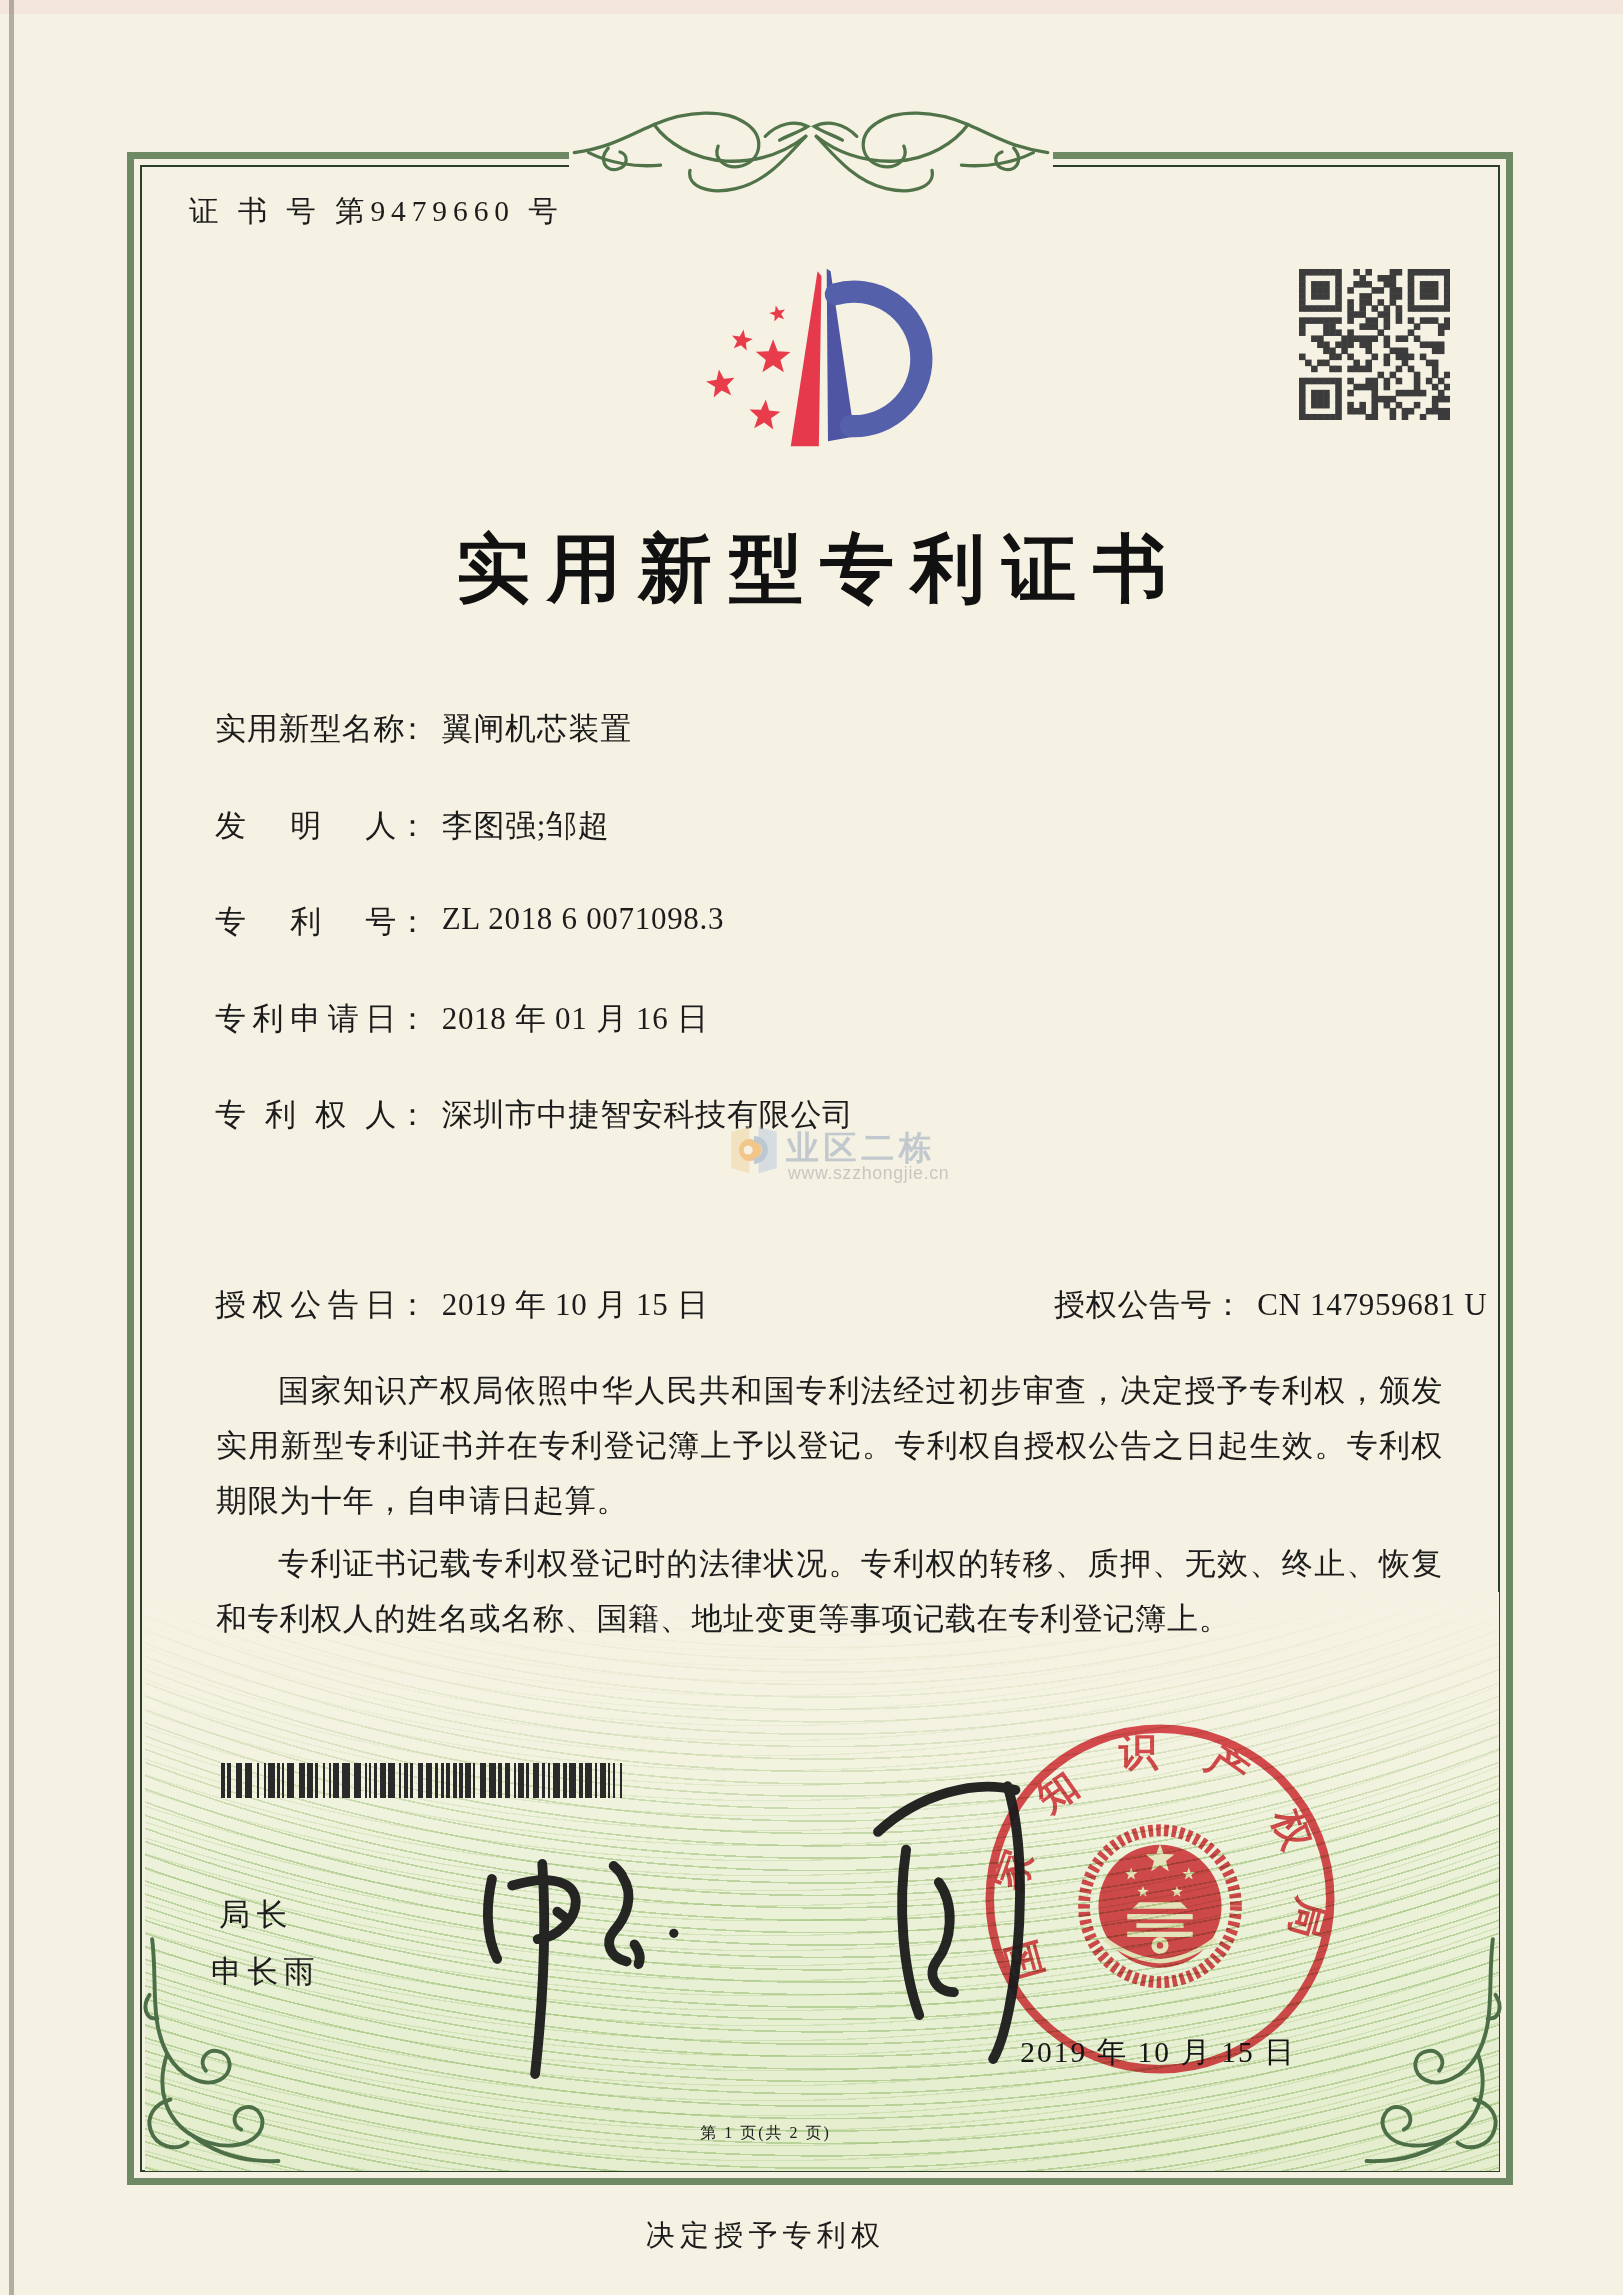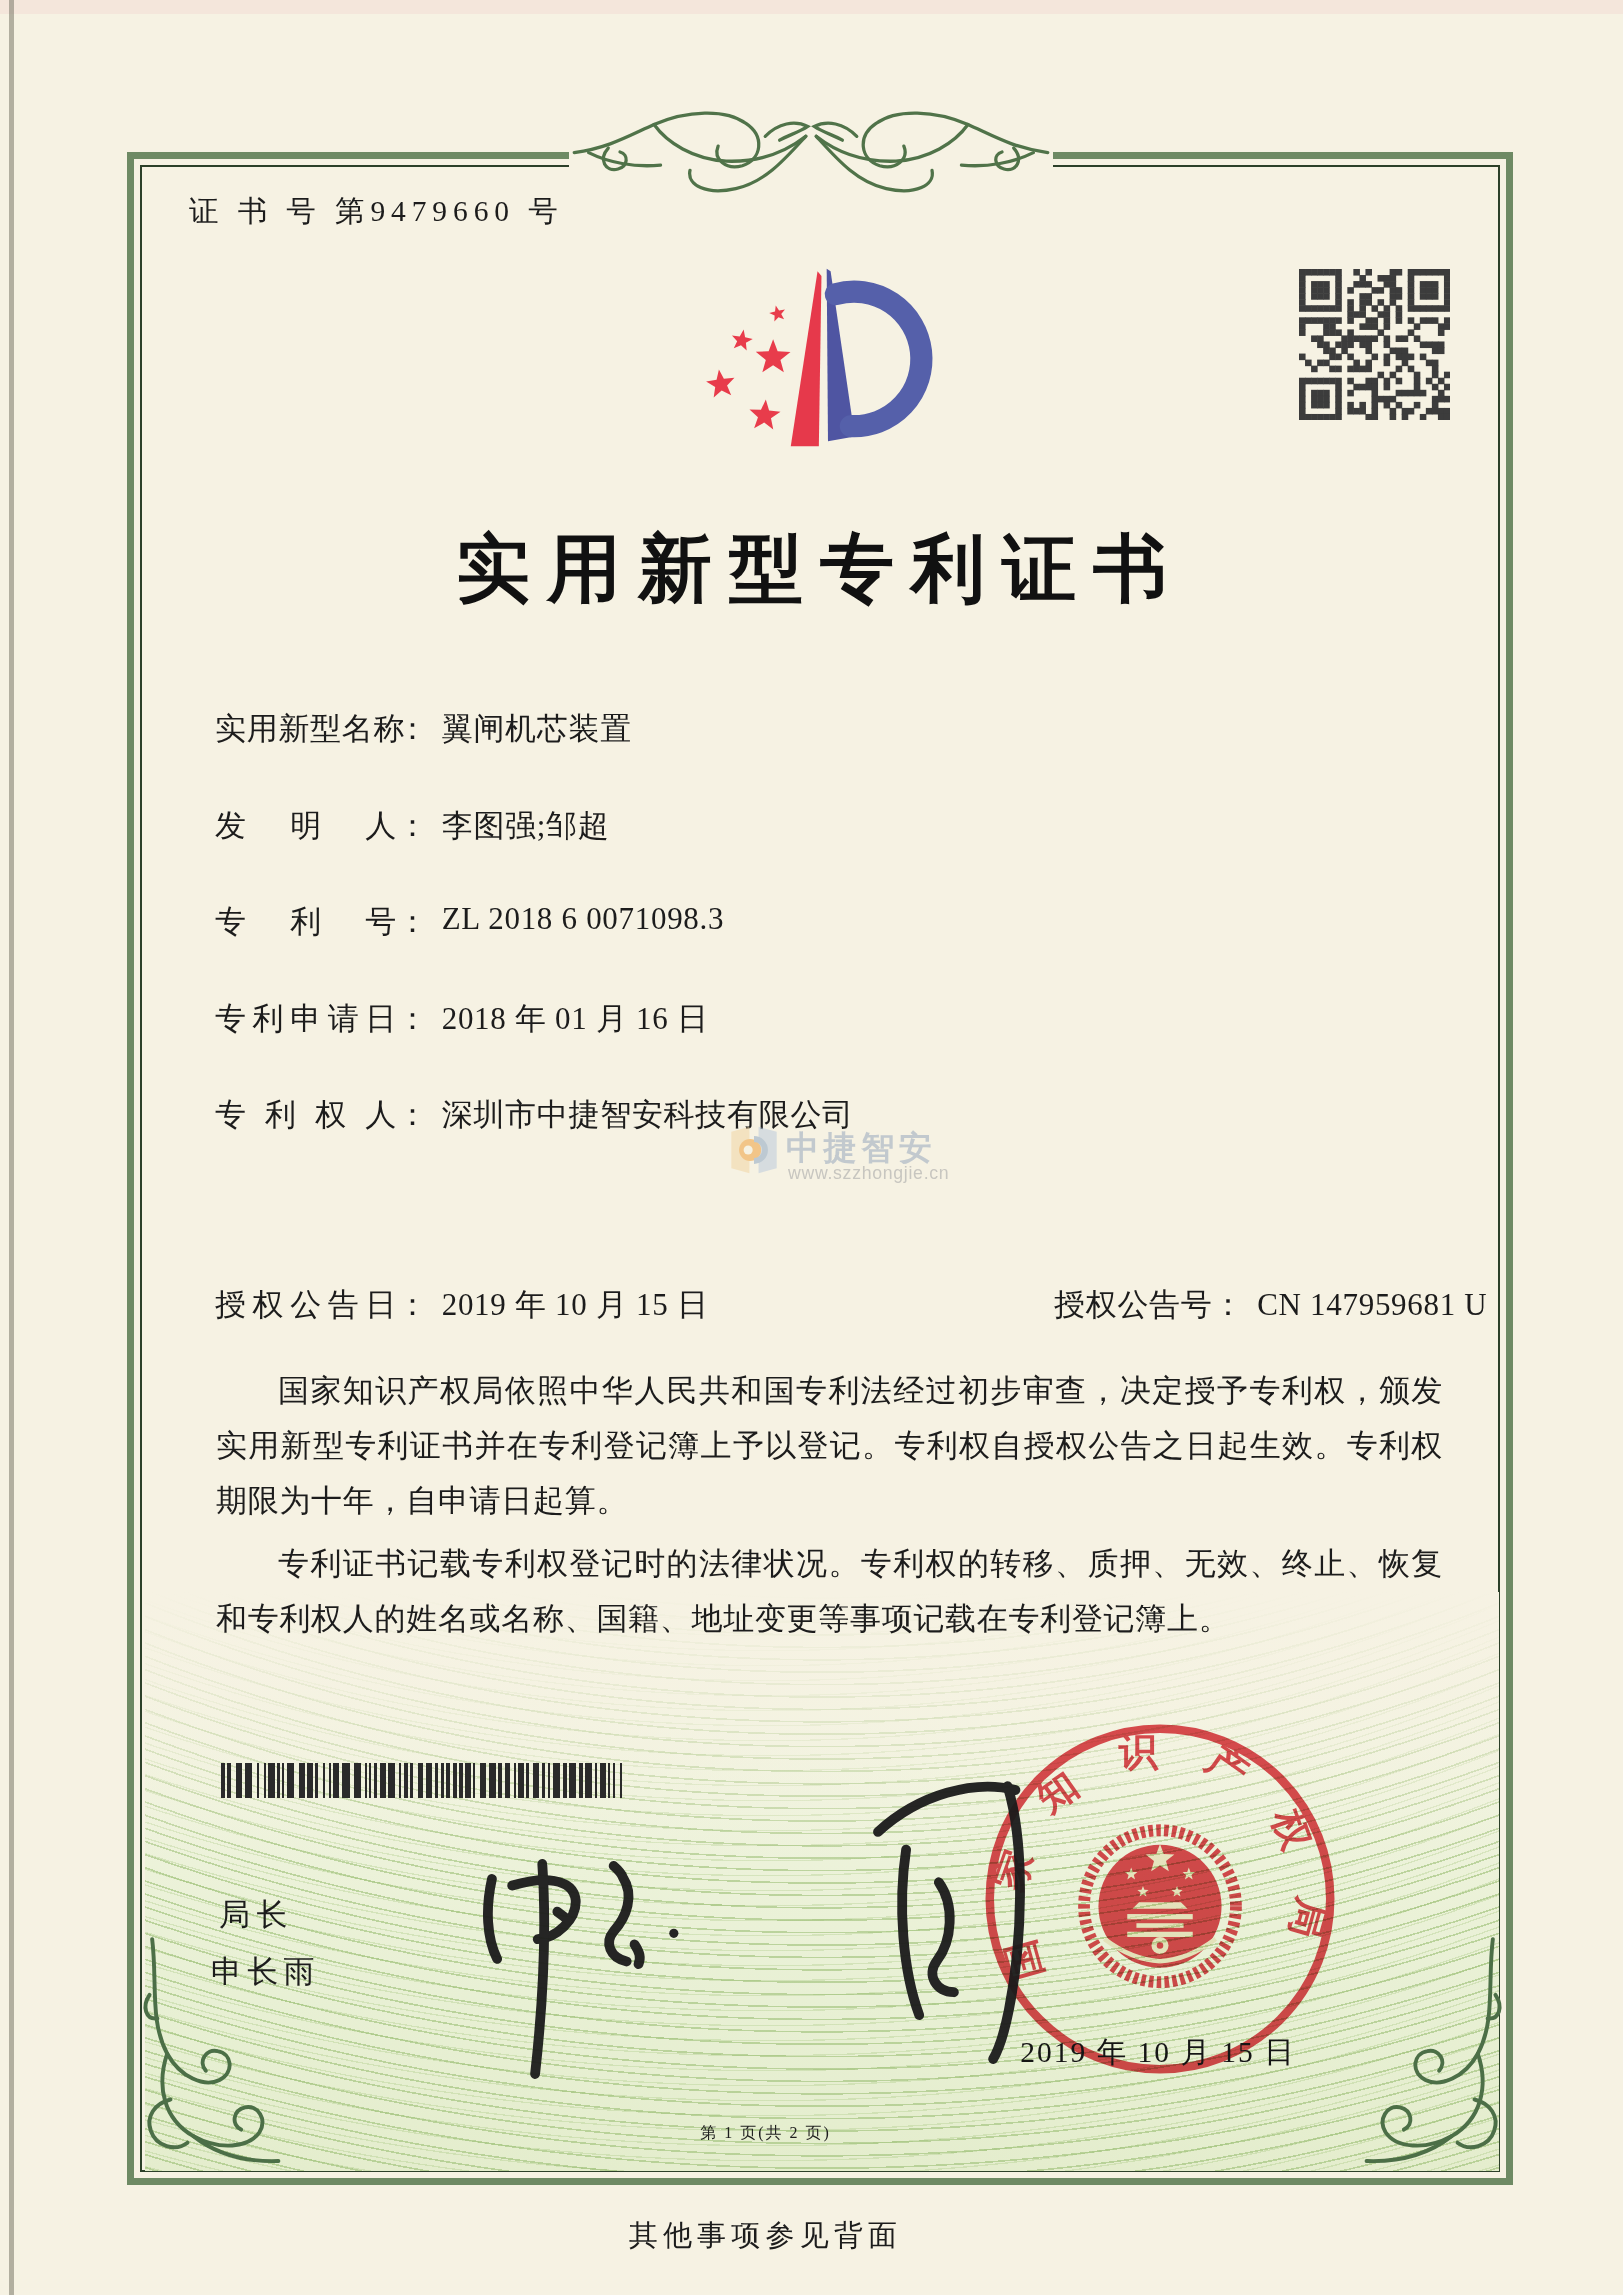--- a/index.html
+++ b/index.html
@@ -447,21 +447,21 @@
   </div>
 
   <div class="abs" id="watermark">
     <svg width="48" height="50" viewBox="0 0 74 76" style="opacity:.55">
       <polygon points="2,10 30,2 30,74 2,66" fill="#f2d6a4"></polygon>
       <polygon points="44,2 72,10 72,66 44,74" fill="#bccbdd"></polygon>
       <circle cx="31" cy="38" r="17" fill="#efa23e"></circle>
       <path d="M 37,21 A 17,17 0 0 1 37,55" fill="none" stroke="#8fa9c5" stroke-width="9"></path>
       <circle cx="28" cy="38" r="7" fill="#f6f2e3"></circle>
     </svg>
-    <span id="wm-name">中捷智安</span>
+    <span id="wm-name">业区二栋</span>
     <span id="wm-url">www.szzhongjie.cn</span>
   </div>
 
 
   <div class="frow" style="top:1284px;width:1293px;">
     <span class="flabel">授权公告日</span><span class="colon">：</span><span class="fvalue">2019 年 10 月 15 日</span>
     <span id="grant-no-pair">
       <span>授权公告号</span><span class="colon">：</span><span class="fvalue">CN 147959681 U</span>
     </span>
   </div>
@@ -515,16 +515,16 @@
       <path d="M 470,300 C 478,312 480,320 476,330"></path>
       <circle cx="530" cy="283" r="7" fill="#1b1b1b" stroke="none"></circle>
       <path d="M 842,128 C 905,70 990,48 1052,64"></path>
       <path d="M 1040,58 C 1068,150 1062,300 1042,400 C 1035,435 1028,458 1018,475"></path>
       <path d="M 885,155 C 872,240 880,340 905,408"></path>
       <path d="M 935,205 C 960,240 955,295 932,325 C 915,348 932,372 958,373"></path>
     </g>
   </svg>
 
   <div class="abs" id="page-no">第 1 页(共 2 页)</div>
-  <div class="abs" id="back-note">其他事项参见背面</div>
+  <div class="abs" id="back-note">决定授予专利权</div>
 
 </div>
 
 
 </body></html>

